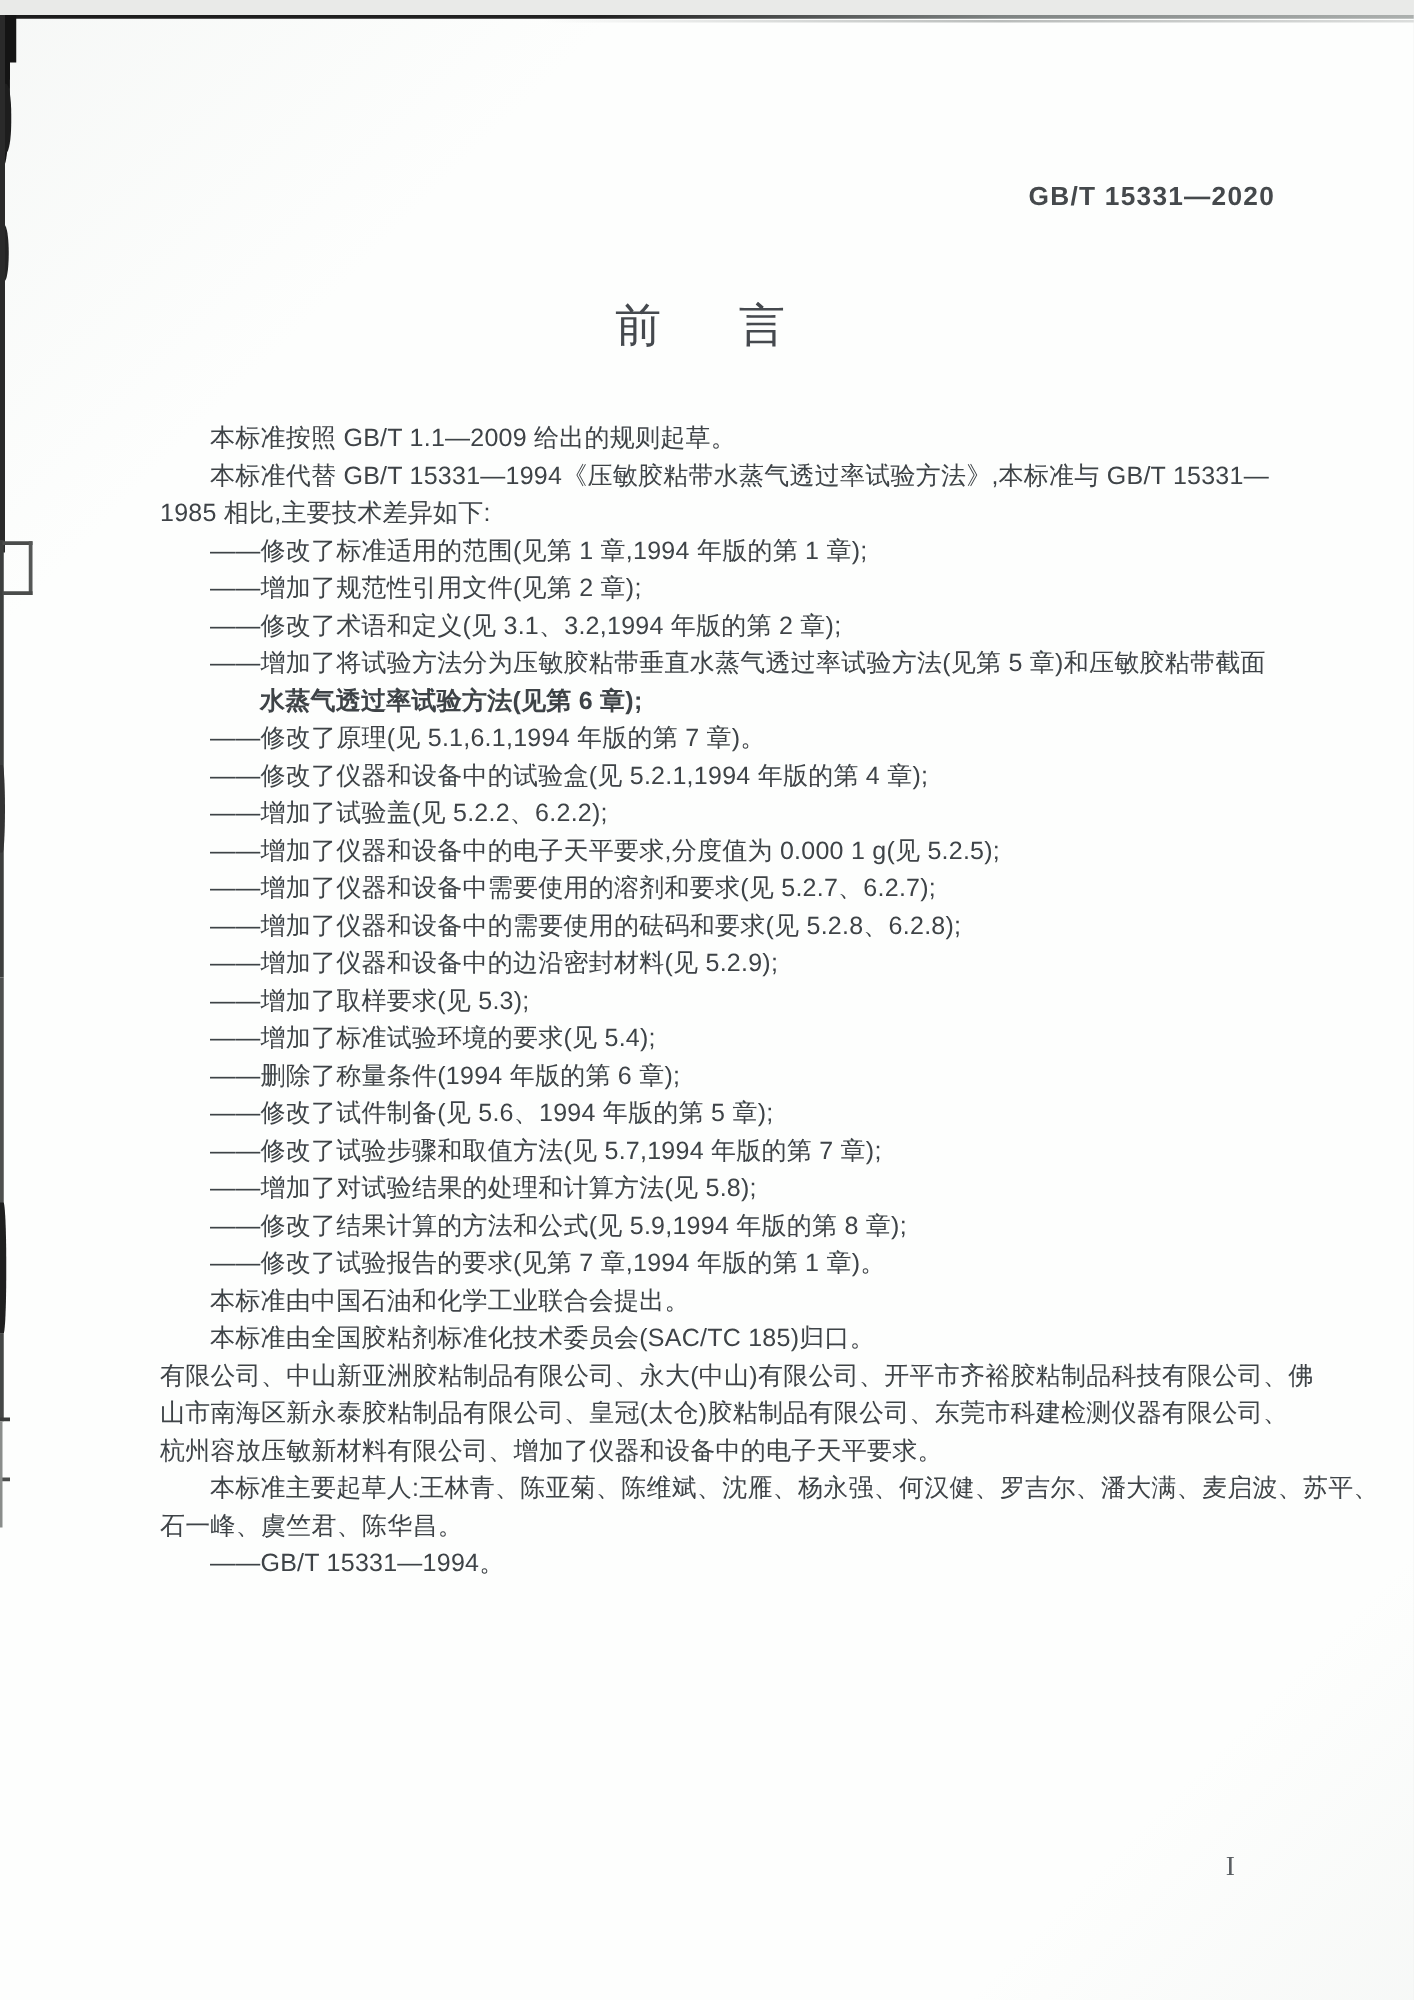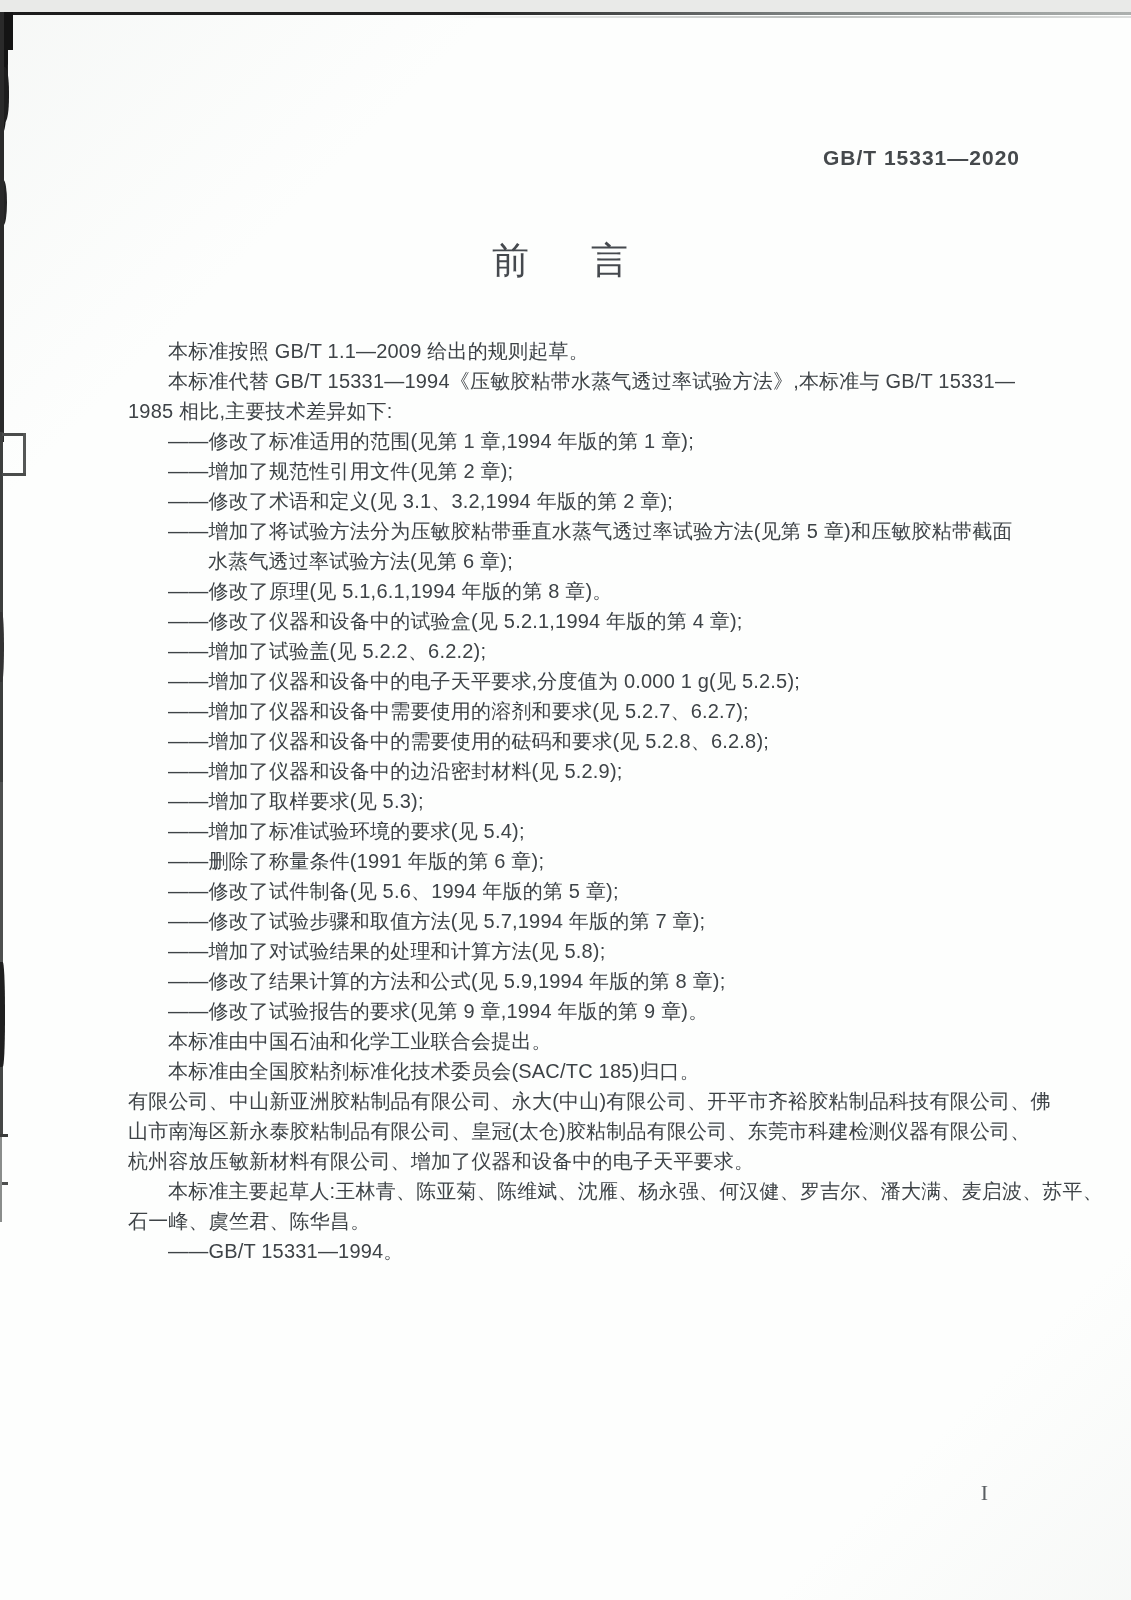--- a/index.html
+++ b/index.html
@@ -79,21 +79,21 @@
   }
   .line {
     margin: 0;
     font-size: 20px;
     line-height: 30px;
     letter-spacing: 0.2px;
     white-space: nowrap;
     color: #3e4347;
   }
   .line.para  { text-indent: 2em; }
-  .line.cont  { text-indent: 4em; }
+  .line.cont  { text-indent: 4em; font-weight: bold; }
   .line.flush { text-indent: 0; }
 
   .page-number {
     position: absolute;
     top: 1468px;
     right: 156px;
     font-family: "Liberation Serif", "DejaVu Serif", serif;
     font-size: 22px;
     color: #595e62;
   }
@@ -128,35 +128,35 @@
 
   <div class="content">
       <p class="line para">本标准按照 GB/T 1.1—2009 给出的规则起草。</p>
       <p class="line para">本标准代替 GB/T 15331—1994《压敏胶粘带水蒸气透过率试验方法》,本标准与 GB/T 15331—</p>
       <p class="line flush">1985 相比,主要技术差异如下:</p>
       <p class="line para">——修改了标准适用的范围(见第 1 章,1994 年版的第 1 章);</p>
       <p class="line para">——增加了规范性引用文件(见第 2 章);</p>
       <p class="line para">——修改了术语和定义(见 3.1、3.2,1994 年版的第 2 章);</p>
       <p class="line para">——增加了将试验方法分为压敏胶粘带垂直水蒸气透过率试验方法(见第 5 章)和压敏胶粘带截面</p>
       <p class="line cont">水蒸气透过率试验方法(见第 6 章);</p>
-      <p class="line para">——修改了原理(见 5.1,6.1,1994 年版的第 8 章)。</p>
+      <p class="line para">——修改了原理(见 5.1,6.1,1994 年版的第 7 章)。</p>
       <p class="line para">——修改了仪器和设备中的试验盒(见 5.2.1,1994 年版的第 4 章);</p>
       <p class="line para">——增加了试验盖(见 5.2.2、6.2.2);</p>
       <p class="line para">——增加了仪器和设备中的电子天平要求,分度值为 0.000 1 g(见 5.2.5);</p>
       <p class="line para">——增加了仪器和设备中需要使用的溶剂和要求(见 5.2.7、6.2.7);</p>
       <p class="line para">——增加了仪器和设备中的需要使用的砝码和要求(见 5.2.8、6.2.8);</p>
       <p class="line para">——增加了仪器和设备中的边沿密封材料(见 5.2.9);</p>
       <p class="line para">——增加了取样要求(见 5.3);</p>
       <p class="line para">——增加了标准试验环境的要求(见 5.4);</p>
-      <p class="line para">——删除了称量条件(1991 年版的第 6 章);</p>
+      <p class="line para">——删除了称量条件(1994 年版的第 6 章);</p>
       <p class="line para">——修改了试件制备(见 5.6、1994 年版的第 5 章);</p>
       <p class="line para">——修改了试验步骤和取值方法(见 5.7,1994 年版的第 7 章);</p>
       <p class="line para">——增加了对试验结果的处理和计算方法(见 5.8);</p>
       <p class="line para">——修改了结果计算的方法和公式(见 5.9,1994 年版的第 8 章);</p>
-      <p class="line para">——修改了试验报告的要求(见第 9 章,1994 年版的第 9 章)。</p>
+      <p class="line para">——修改了试验报告的要求(见第 7 章,1994 年版的第 1 章)。</p>
       <p class="line para">本标准由中国石油和化学工业联合会提出。</p>
       <p class="line para">本标准由全国胶粘剂标准化技术委员会(SAC/TC 185)归口。</p>
       <p class="line flush">有限公司、中山新亚洲胶粘制品有限公司、永大(中山)有限公司、开平市齐裕胶粘制品科技有限公司、佛</p>
       <p class="line flush">山市南海区新永泰胶粘制品有限公司、皇冠(太仓)胶粘制品有限公司、东莞市科建检测仪器有限公司、</p>
       <p class="line flush">杭州容放压敏新材料有限公司、增加了仪器和设备中的电子天平要求。</p>
       <p class="line para">本标准主要起草人:王林青、陈亚菊、陈维斌、沈雁、杨永强、何汉健、罗吉尔、潘大满、麦启波、苏平、</p>
       <p class="line flush">石一峰、虞竺君、陈华昌。</p>
       <p class="line para">——GB/T 15331—1994。</p>
     </div>
 

